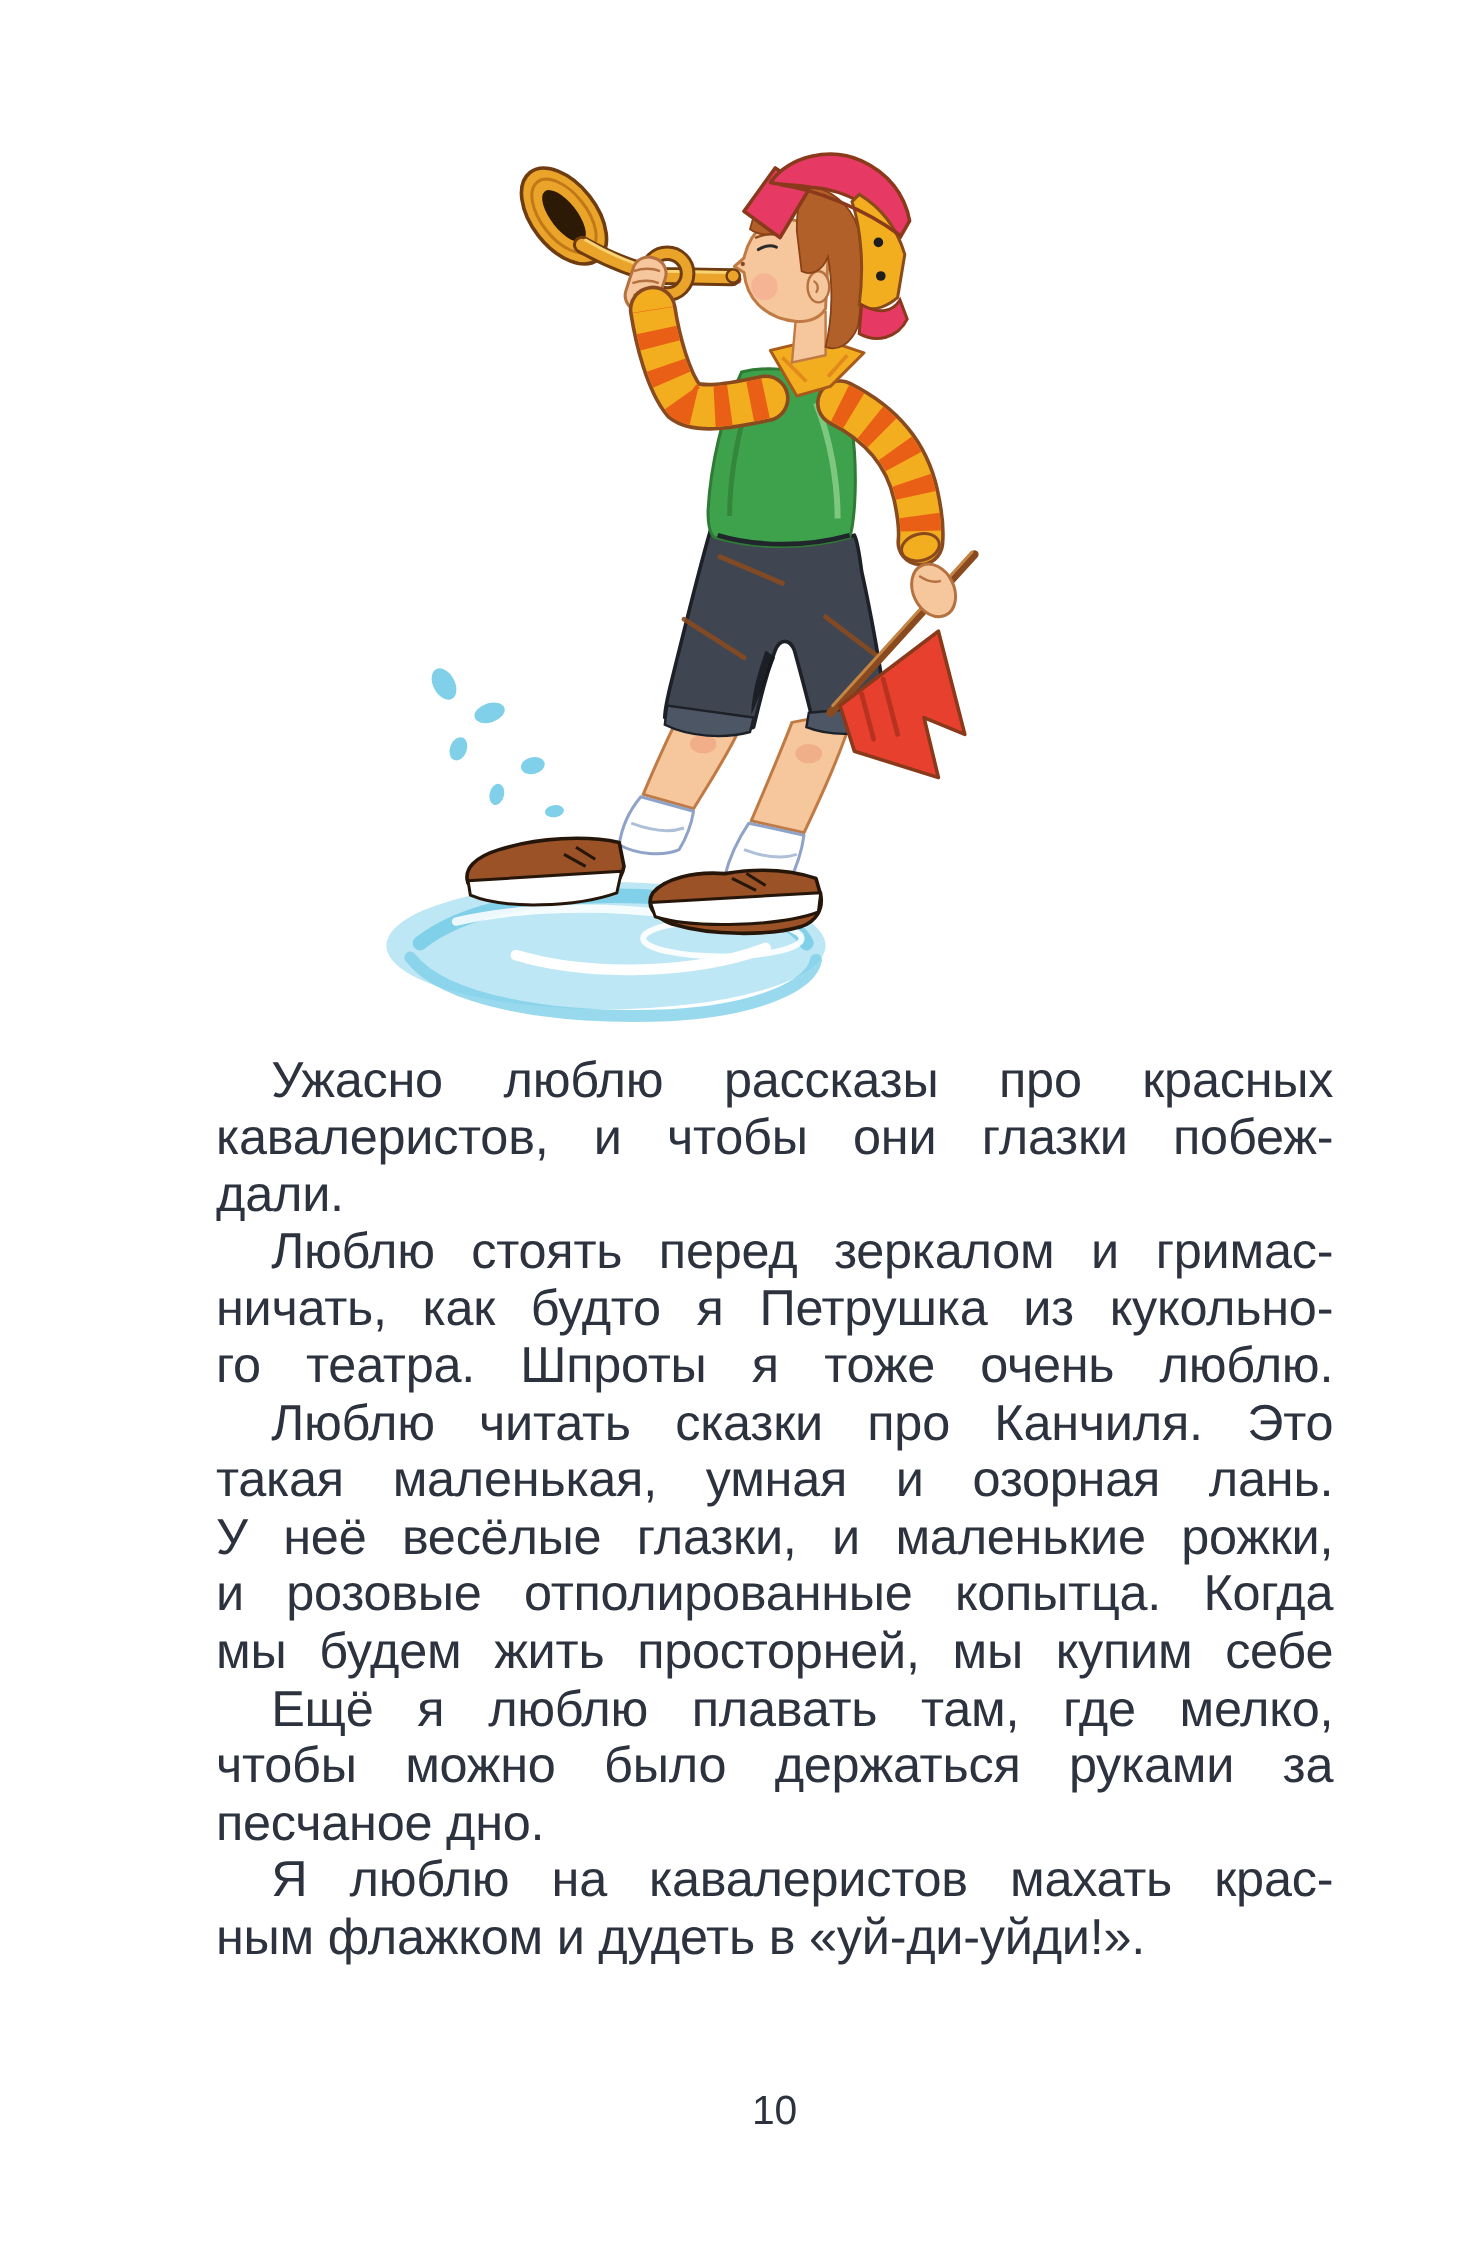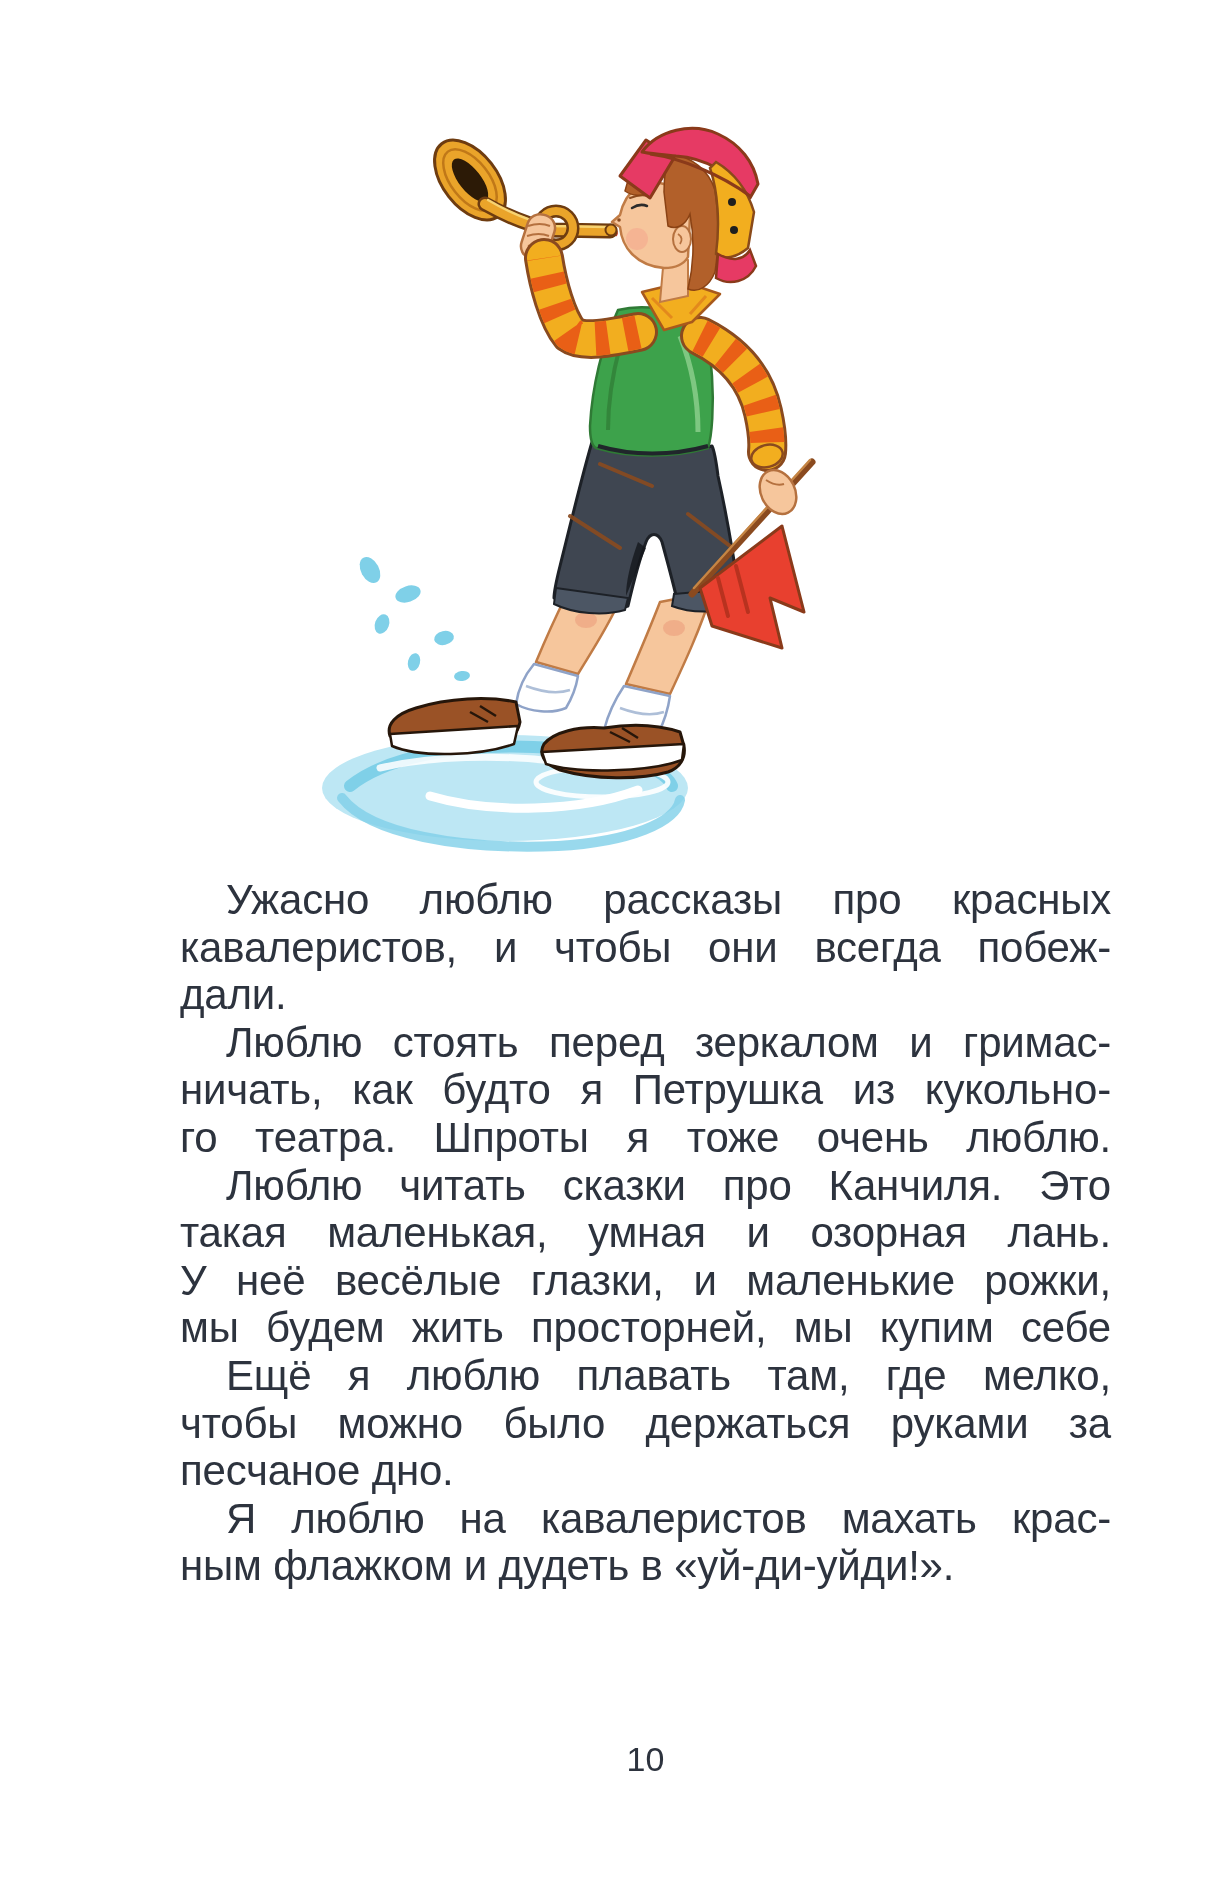--- a/index.html
+++ b/index.html
@@ -147,28 +147,29 @@
       <rect x="204" y="118" width="28" height="46" rx="13" transform="rotate(18 218 141)" style="fill:var(--skin,#f6c69c)" stroke="#b5713f" stroke-width="2.5"></rect>
       <path d="M208,130 Q220,126 230,130 M207,140 Q219,136 229,140 M208,150 Q220,146 230,150" fill="none" stroke="#b5713f" stroke-width="2"></path>
       <path d="M318,236 C290,242 262,247 250,238 C237,222 228,188 224,162" fill="none" style="stroke:var(--outline_brown,#8a4a1f)" stroke-width="40" stroke-linecap="round"></path>
       <path d="M318,236 C290,242 262,247 250,238 C237,222 228,188 224,162" fill="none" style="stroke:var(--panel_yellow,#f2ae1f)" stroke-width="34" stroke-linecap="round"></path>
       <path d="M318,236 C290,242 262,247 250,238 C237,222 228,188 224,162" fill="none" style="stroke:var(--stripe_orange,#e95f16)" stroke-width="34" stroke-linecap="butt" stroke-dasharray="13 17"></path>
     </g>
   </svg>
 
   <div class="textblock">
     <div class="ln ind">Ужасно люблю рассказы про красных</div>
-    <div class="ln">кавалеристов, и чтобы они всегда побеж-</div>
+    <div class="ln">кавалеристов, и чтобы они глазки побеж-</div>
     <div class="ln end">дали.</div>
     <div class="ln ind">Люблю стоять перед зеркалом и гримас-</div>
     <div class="ln">ничать, как будто я Петрушка из кукольно-</div>
     <div class="ln">го театра. Шпроты я тоже очень люблю.</div>
     <div class="ln ind">Люблю читать сказки про Канчиля. Это</div>
     <div class="ln">такая маленькая, умная и озорная лань.</div>
     <div class="ln">У неё весёлые глазки, и маленькие рожки,</div>
+    <div class="ln">и розовые отполированные копытца. Когда</div>
     <div class="ln">мы будем жить просторней, мы купим себе</div>
     <div class="ln ind">Ещё я люблю плавать там, где мелко,</div>
     <div class="ln">чтобы можно было держаться руками за</div>
     <div class="ln end">песчаное дно.</div>
     <div class="ln ind">Я люблю на кавалеристов махать крас-</div>
     <div class="ln end">ным флажком и дудеть в «уй-ди-уйди!».</div>
   </div>
 
   <div class="pageno">10</div>
 </div>

